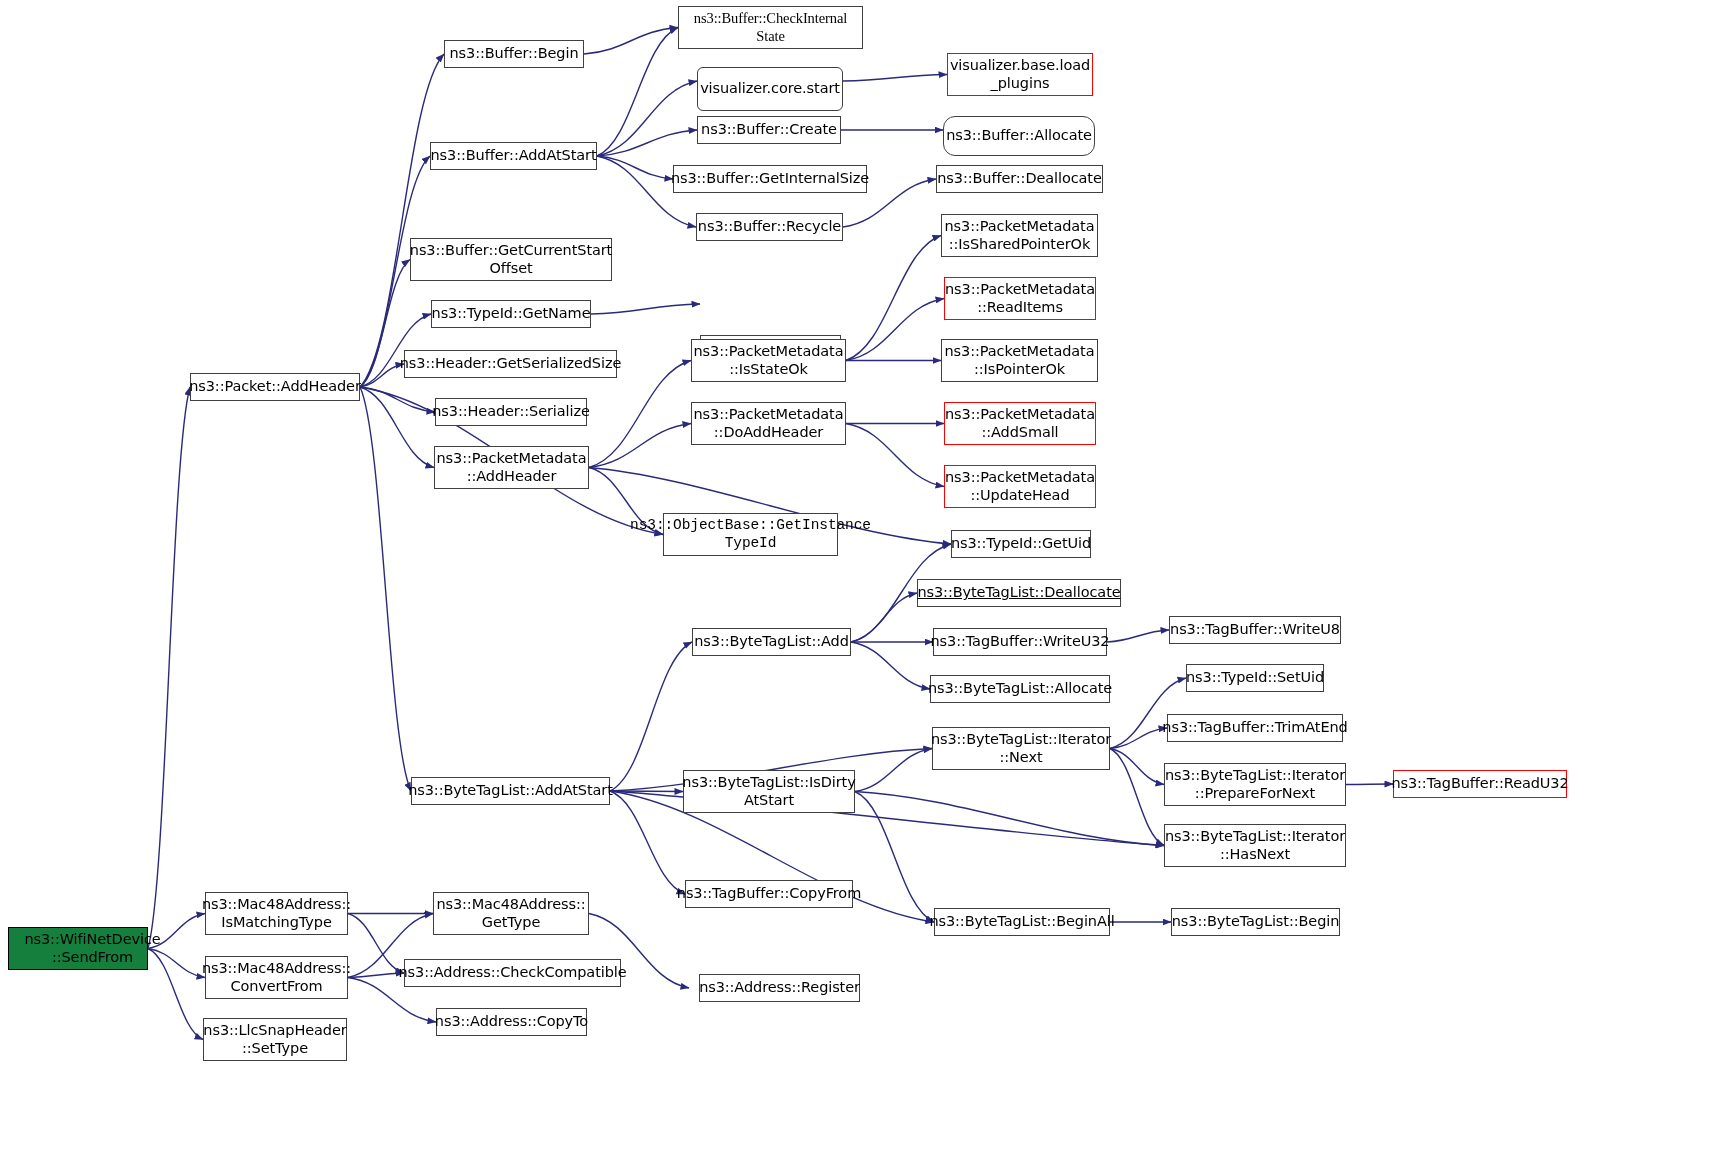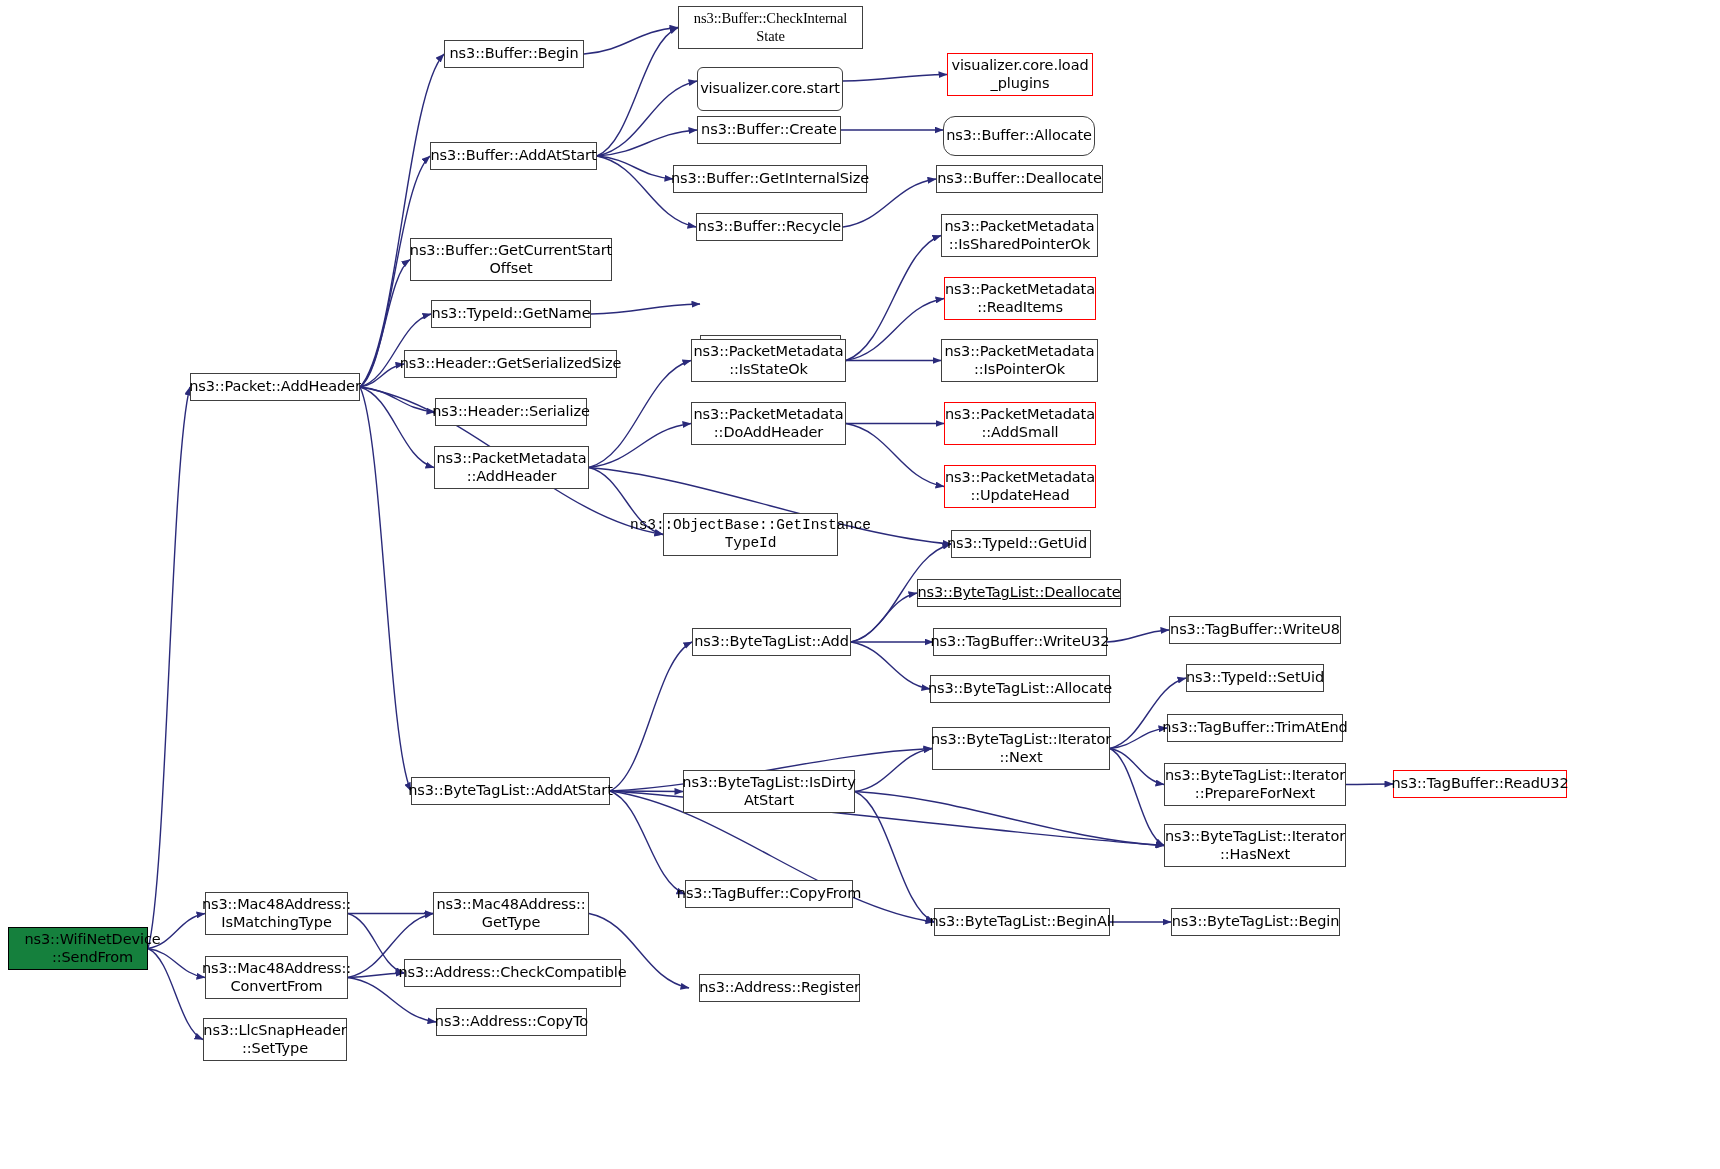--- a/index.html
+++ b/index.html
@@ -121,21 +121,21 @@
         <path d="M 348 977.5 C 386.25 969.82, 394.75 921.18, 433 913.5" marker-end="url(#arrowhead)"></path>
         <path d="M 348 977.5 C 373.2 976.96, 378.8 973.54, 404 973" marker-end="url(#arrowhead)"></path>
         <path d="M 348 977.5 C 387.6 982.84, 396.4 1016.66, 436 1022" marker-end="url(#arrowhead)"></path>
         <path d="M 589 913.5 C 634 922.44, 644 979.06, 689 988" marker-end="url(#arrowhead)"></path>
       </g>
   </svg>
   <div id="node-layer">
       <div class="node" style="left: 678px; top: 6px; width: 185px; height: 43px; font-family: Liberation Serif, serif;"><span class="node-label">ns3::Buffer::CheckInternal
 State</span></div>
       <div class="node" style="left: 444px; top: 40px; width: 140px; height: 28px;"><span class="node-label">ns3::Buffer::Begin</span></div>
-      <div class="node red" style="left: 947px; top: 53px; width: 146px; height: 43px;"><span class="node-label">visualizer.core.load
+      <div class="node red" style="left: 947px; top: 53px; width: 146px; height: 43px;"><span class="node-label">visualizer.base.load
 _plugins</span></div>
       <div class="node" style="left: 697px; top: 67px; width: 146px; height: 44px; border-radius: 6px;"><span class="node-label">visualizer.core.start</span></div>
       <div class="node" style="left: 697px; top: 116px; width: 144px; height: 28px;"><span class="node-label">ns3::Buffer::Create</span></div>
       <div class="node" style="left: 943px; top: 116px; width: 152px; height: 40px; border-radius: 12px;"><span class="node-label">ns3::Buffer::Allocate</span></div>
       <div class="node" style="left: 430px; top: 142px; width: 167px; height: 28px;"><span class="node-label">ns3::Buffer::AddAtStart</span></div>
       <div class="node" style="left: 673px; top: 165px; width: 194px; height: 28px;"><span class="node-label">ns3::Buffer::GetInternalSize</span></div>
       <div class="node" style="left: 936px; top: 165px; width: 167px; height: 28px;"><span class="node-label">ns3::Buffer::Deallocate</span></div>
       <div class="node" style="left: 696px; top: 213px; width: 147px; height: 28px;"><span class="node-label">ns3::Buffer::Recycle</span></div>
       <div class="node" style="left: 941px; top: 214px; width: 157px; height: 43px;"><span class="node-label">ns3::PacketMetadata
 ::IsSharedPointerOk</span></div>
@@ -155,21 +155,21 @@
       <div class="node" style="left: 691px; top: 402px; width: 155px; height: 43px;"><span class="node-label">ns3::PacketMetadata
 ::DoAddHeader</span></div>
       <div class="node red" style="left: 944px; top: 402px; width: 152px; height: 43px;"><span class="node-label">ns3::PacketMetadata
 ::AddSmall</span></div>
       <div class="node" style="left: 434px; top: 446px; width: 155px; height: 43px;"><span class="node-label">ns3::PacketMetadata
 ::AddHeader</span></div>
       <div class="node red" style="left: 944px; top: 465px; width: 152px; height: 43px;"><span class="node-label">ns3::PacketMetadata
 ::UpdateHead</span></div>
       <div class="node" style="left: 663px; top: 513px; width: 175px; height: 43px; font-family: Liberation Mono, monospace;"><span class="node-label">ns3::ObjectBase::GetInstance
 TypeId</span></div>
-      <div class="node" style="left: 951px; top: 530px; width: 140px; height: 28px; justify-content: flex-end;"><span class="node-label">ns3::TypeId::GetUid</span></div>
+      <div class="node" style="left: 951px; top: 530px; width: 140px; height: 28px;"><span class="node-label">ns3::TypeId::GetUid</span></div>
       <div class="node" style="left: 917px; top: 579px; width: 204px; height: 28px; text-decoration: underline;"><span class="node-label">ns3::ByteTagList::Deallocate</span></div>
       <div class="node" style="left: 692px; top: 628px; width: 159px; height: 28px;"><span class="node-label">ns3::ByteTagList::Add</span></div>
       <div class="node" style="left: 933px; top: 628px; width: 174px; height: 28px;"><span class="node-label">ns3::TagBuffer::WriteU32</span></div>
       <div class="node" style="left: 1169px; top: 616px; width: 172px; height: 28px;"><span class="node-label">ns3::TagBuffer::WriteU8</span></div>
       <div class="node" style="left: 930px; top: 675px; width: 180px; height: 28px;"><span class="node-label">ns3::ByteTagList::Allocate</span></div>
       <div class="node" style="left: 1186px; top: 664px; width: 138px; height: 28px;"><span class="node-label">ns3::TypeId::SetUid</span></div>
       <div class="node" style="left: 1167px; top: 714px; width: 176px; height: 28px;"><span class="node-label">ns3::TagBuffer::TrimAtEnd</span></div>
       <div class="node" style="left: 932px; top: 727px; width: 178px; height: 43px;"><span class="node-label">ns3::ByteTagList::Iterator
 ::Next</span></div>
       <div class="node" style="left: 683px; top: 770px; width: 172px; height: 43px;"><span class="node-label">ns3::ByteTagList::IsDirty

